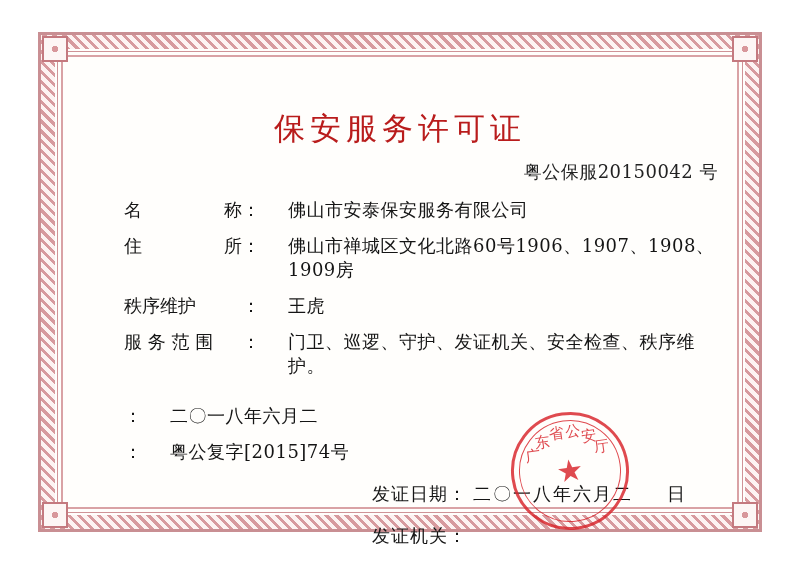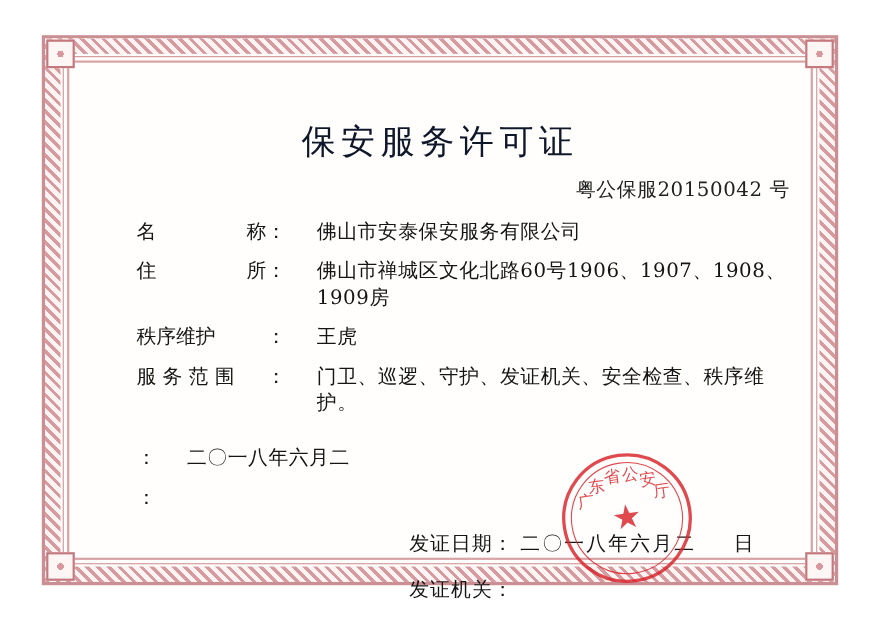--- a/index.html
+++ b/index.html
@@ -83,21 +83,21 @@
     left: 34px;
     top: 34px;
     right: 34px;
     bottom: 34px;
   }
 
   .doc-title {
     text-align: center;
     font-size: 31px;
     letter-spacing: 5px;
-    color: #0f172a;
+    color: #b91c1c;
     margin-top: 42px;
     font-family: "DejaVu Serif", "Liberation Serif", serif;
     font-weight: normal;
   }
 
   .serial {
     text-align: right;
     font-size: 18px;
     color: #222;
     margin-top: 10px;
@@ -264,20 +264,21 @@
 
       <div class="fields-gap"></div>
 
       <div class="field-row">
         <div class="field-colon">：</div>
         <div class="field-value">二〇一八年六月二</div>
       </div>
 
       <div class="field-row">
         <div class="field-colon">：</div>
+        <div class="field-value">粤公复字[2015]74号</div>
       </div>
 
     </div>
 
     <div class="issue-block">
       <div class="issue-row">
         <span class="lbl">发证日期：</span>
         <span class="val">二〇一八年六月二</span>
         <span class="date-tail">日</span>
       </div>

